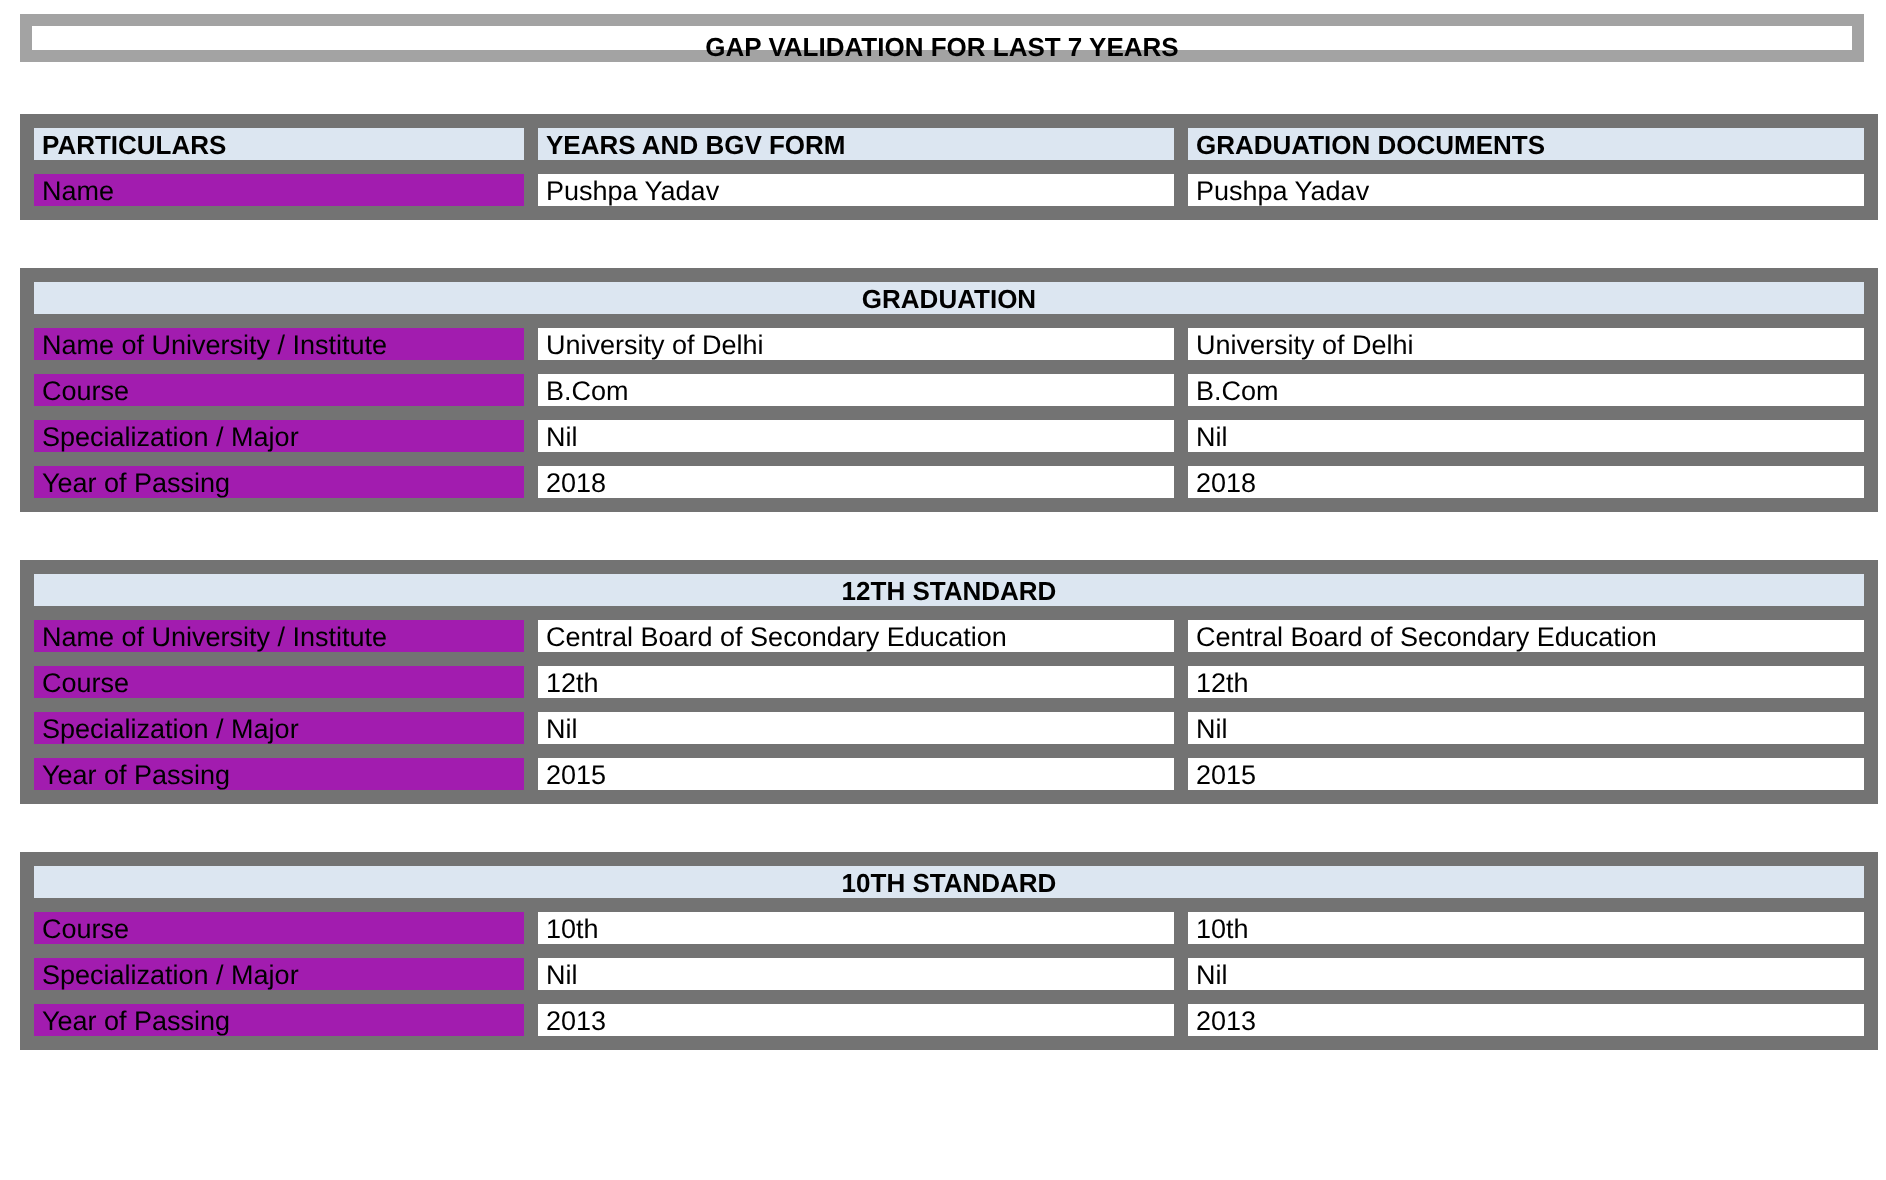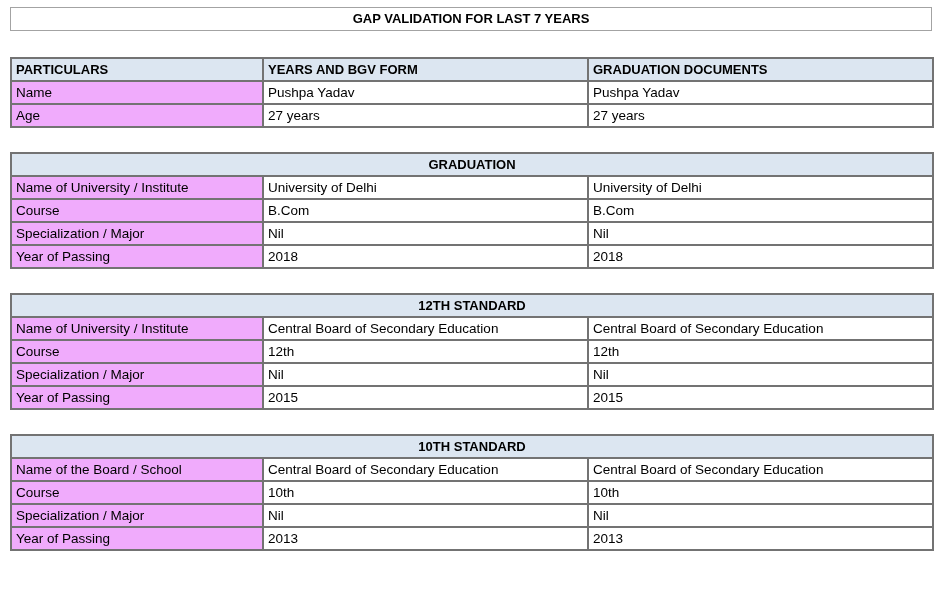--- a/index.html
+++ b/index.html
@@ -12,55 +12,55 @@
   .page {
     width: 943px;
     height: 590px;
     padding: 7px 10px 0 10px;
     background: #ffffff;
     overflow: hidden;
   }
   .title-bar {
     width: 922px;
     height: 24px;
-    border: 1px solid #a3a3a3;
+    border: 6px solid #a3a3a3;
     text-align: center;
     font-weight: bold;
     font-size: 13px;
     line-height: 22px;
     margin-bottom: 26px;
     color: #000000;
   }
   table.grid {
     border-collapse: collapse;
     width: 922px;
     table-layout: fixed;
     margin-bottom: 24px;
     font-size: 13.5px;
     color: #000000;
   }
   table.grid col.c1 { width: 252px; }
   table.grid col.c2 { width: 325px; }
   table.grid col.c3 { width: 345px; }
   table.grid th, table.grid td {
-    border: 2px solid #737373;
+    border: 7px solid #737373;
     height: 23px;
     padding: 0 4px;
     text-align: left;
     vertical-align: middle;
     overflow: hidden;
     white-space: nowrap;
   }
   table.grid th {
     background: #dce6f1;
     font-weight: bold;
     font-size: 13px;
   }
   table.grid td.label-cell {
-    background: #f0abfc;
+    background: #a21caf;
     font-weight: normal;
   }
   table.grid th.section-head {
     text-align: center;
   }
 </style>
 </head>
 <body>
 
 <div class="page">
@@ -78,25 +78,20 @@
         <th>PARTICULARS</th>
         <th>YEARS AND BGV FORM</th>
         <th>GRADUATION DOCUMENTS</th>
       </tr>
     </thead>
     <tbody>
       <tr>
         <td class="label-cell">Name</td>
         <td>Pushpa Yadav</td>
         <td>Pushpa Yadav</td>
-      </tr>
-      <tr>
-        <td class="label-cell">Age</td>
-        <td>27 years</td>
-        <td>27 years</td>
       </tr>
     </tbody>
   </table>
 
   <table class="grid">
     <colgroup>
         <col class="c1">
         <col class="c2">
         <col class="c3">
       </colgroup>
@@ -170,25 +165,20 @@
         <col class="c2">
         <col class="c3">
       </colgroup>
     <thead>
       <tr>
         <th class="section-head" colspan="3">10TH STANDARD</th>
       </tr>
     </thead>
     <tbody>
       <tr>
-        <td class="label-cell">Name of the Board / School</td>
-        <td>Central Board of Secondary Education</td>
-        <td>Central Board of Secondary Education</td>
-      </tr>
-      <tr>
         <td class="label-cell">Course</td>
         <td>10th</td>
         <td>10th</td>
       </tr>
       <tr>
         <td class="label-cell">Specialization / Major</td>
         <td>Nil</td>
         <td>Nil</td>
       </tr>
       <tr>

